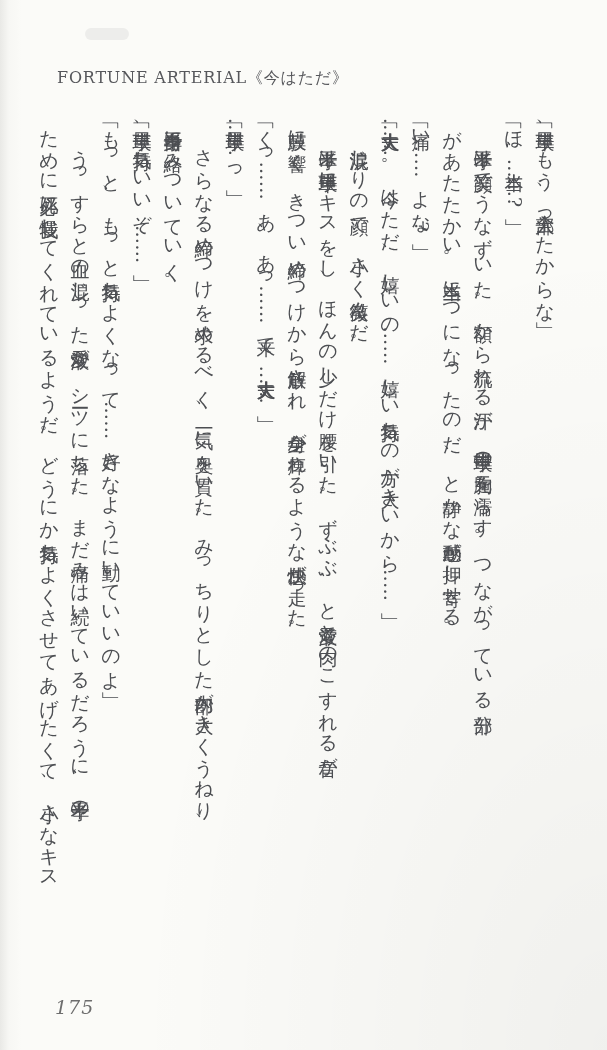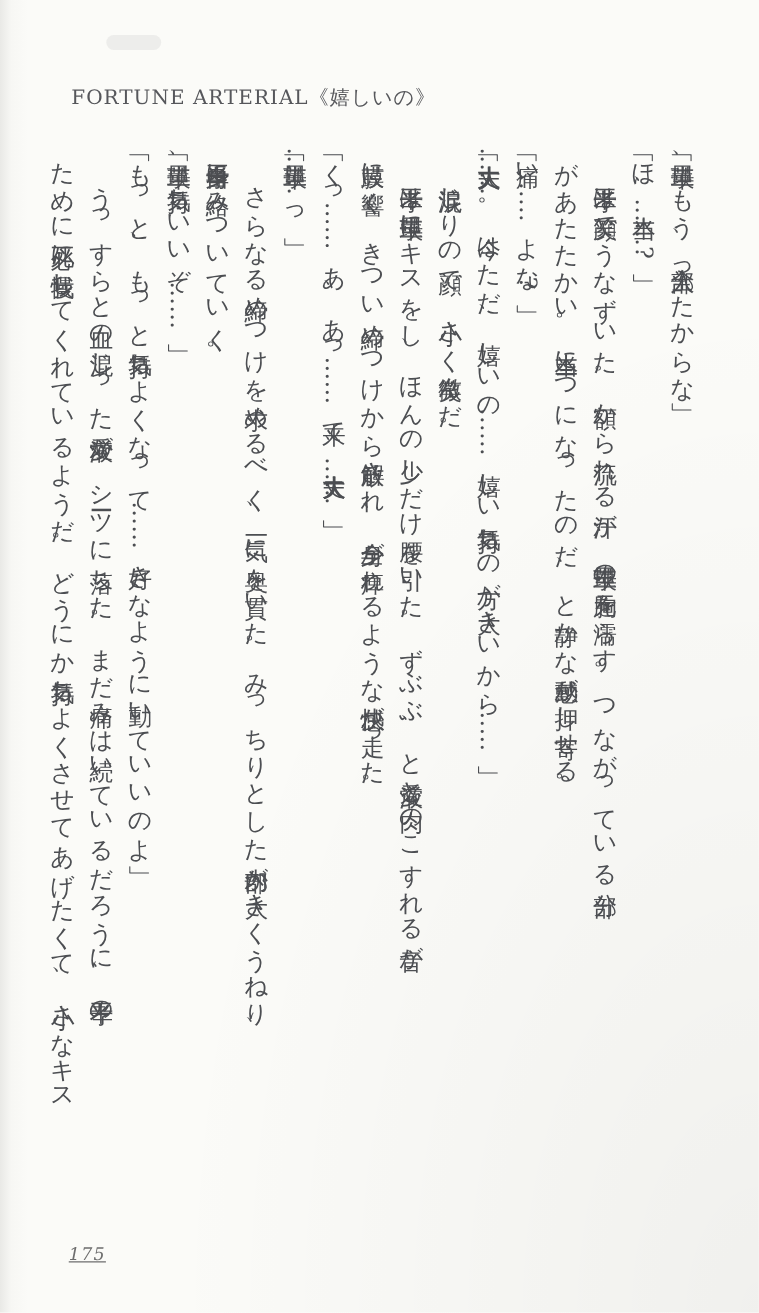--- a/index.html
+++ b/index.html
@@ -33,41 +33,40 @@
     letter-spacing:0.2px;
   }
   .text-col{
     line-height:31px;
     height:800px;
     white-space:pre;
   }
   .page-number{
     position:absolute;
     left:55px;top:996px;
-    font-size:14px;
+    font-size:19px;
     font-style:italic;
     color:#6e6e6e;
     letter-spacing:1px;
-    text-decoration:underline;
   }
   .smudge{
     position:absolute;
     left:85px;top:28px;
     width:44px;height:12px;
     background:rgba(180,180,176,0.18);
     border-radius:6px;
   }
 </style>
 </head>
 <body>
 
 <div class="page">
   <div class="smudge"></div>
 
-  <div class="running-header">FORTUNE ARTERIAL《嬉しいの》</div>
+  <div class="running-header">FORTUNE ARTERIAL《今はただ》</div>
 
   <div class="text-body">
     <div class="text-col">「瑛里華、もう、全部入ったからな」</div>
     <div class="text-col">「ほ、本当……?」</div>
     <div class="text-col">　孝平は笑顔でうなずいた。額から流れる汗が、瑛里華の胸元を濡らす。つながっている部分</div>
     <div class="text-col">があたたかい。本当に一つになったのだ、と静かな感動が押し寄せる。</div>
     <div class="text-col">「痛い……よな?」</div>
     <div class="text-col">「大丈夫……。今はただ、嬉しいの……嬉しい気持ちの方が大きいから……」</div>
     <div class="text-col">　涙混じりの顔で、小さく微笑んだ。</div>
     <div class="text-col">　孝平は瑛里華にキスをし、ほんの少しだけ腰を引いた。ずぶぶ、と愛液と肉のこすれる音が</div>

